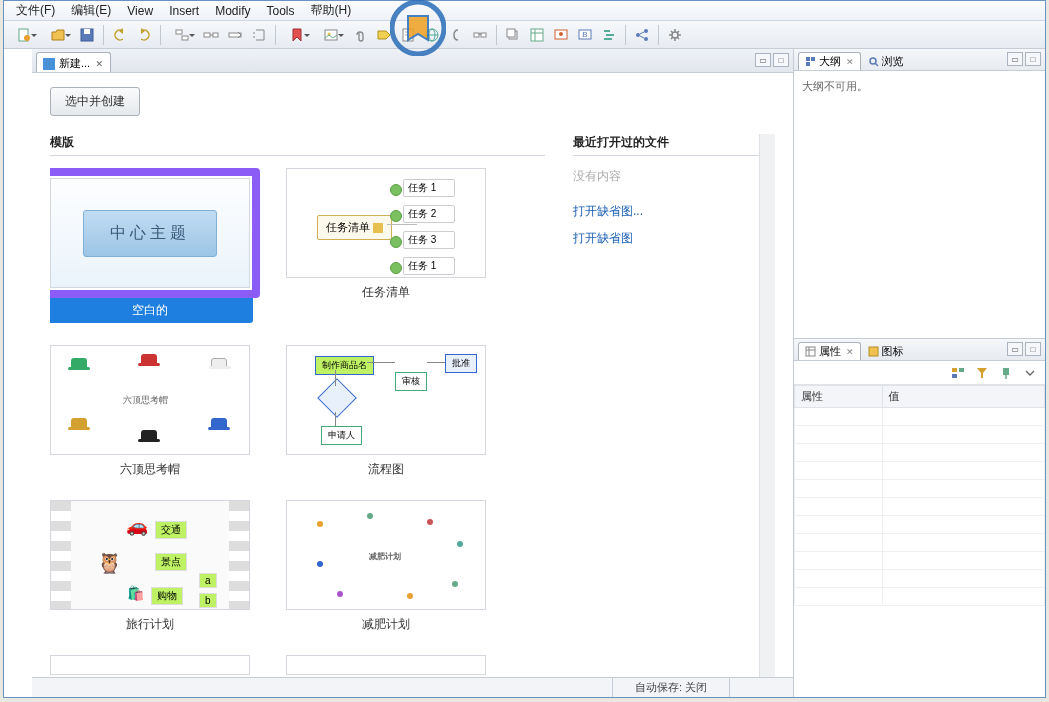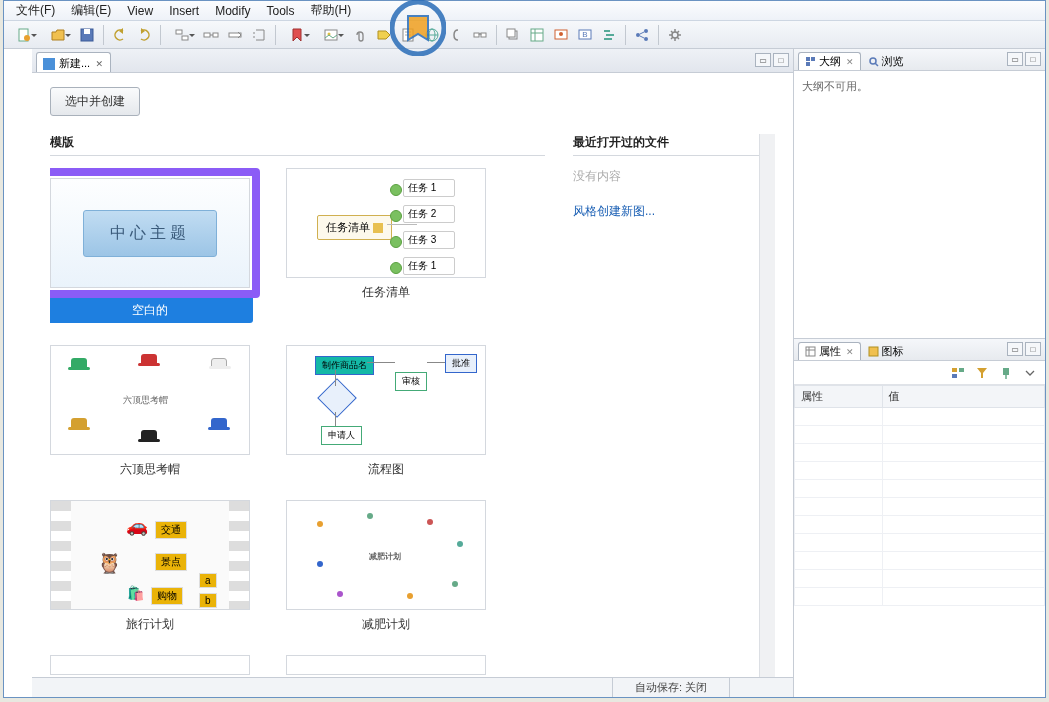--- a/index.html
+++ b/index.html
@@ -76,21 +76,21 @@
 .thumb-hats .ctext { position: absolute; left: 72px; top: 48px; font-size: 9px; color: #666; }
 
 .thumb-flow .box { position: absolute; border: 1px solid #4a7; padding: 2px 6px; font-size: 9px; background: #fff; }
 .thumb-flow .diamond { transform: rotate(45deg); width: 28px; height: 28px; border: 1px solid #36c; background: #e8f0fb; }
 .thumb-flow .arrow-line { position: absolute; background: #888; }
 
 .thumb-trip { background: #fafafa; }
 .thumb-trip .car { position: absolute; left: 75px; top: 14px; font-size: 18px; }
 .thumb-trip .owl { position: absolute; left: 46px; top: 50px; font-size: 20px; }
 .thumb-trip .bag { position: absolute; left: 76px; top: 84px; font-size: 14px; }
-.thumb-trip .lbl { position: absolute; font-size: 10px; background: #eab308; border: 1px solid #ddd; padding: 1px 5px; }
+.thumb-trip .lbl { position: absolute; font-size: 10px; background: #bef264; border: 1px solid #ddd; padding: 1px 5px; }
 
 .thumb-diet { background: #fff; }
 .thumb-diet .node { position: absolute; width: 6px; height: 6px; border-radius: 50%; }
 .thumb-diet .txt { position: absolute; font-size: 8px; color: #999; }
 
 .recent-col .empty { font-size: 12px; color: #aaa; margin-bottom: 18px; }
 .recent-col .link { display: block; font-size: 12px; color: #1a5fb4; margin-bottom: 10px; cursor: pointer; }
 
 .statusbar { height: 20px; border-top: 1px solid #c6ccd5; background: #f2f4f7; display: flex; align-items: center; justify-content: flex-end; padding: 0 8px; font-size: 11px; color: #444; }
 .statusbar .cell { border-left: 1px solid #c6ccd5; padding: 0 22px; height: 100%; display: flex; align-items: center; text-align: right; }
@@ -351,21 +351,21 @@
                   <div class="hat" style="left:20px;top:72px;background:#d4a030"></div>
                   <div class="hat" style="left:90px;top:84px;background:#222"></div>
                   <div class="hat" style="left:160px;top:72px;background:#36c"></div>
                   <div class="ctext">六顶思考帽</div>
                 </div>
                 <div class="tmpl-label">六顶思考帽</div>
               </div>
 
               <div class="tmpl-card">
                 <div class="tmpl-thumb thumb-flow">
-                  <div class="box" style="left:28px;top:10px;border-color:#36c;background:#14b8a6">制作商品名</div>
+                  <div class="box" style="left:28px;top:10px;border-color:#36c;background:#bef264">制作商品名</div>
                   <div class="box" style="left:108px;top:26px">审核</div>
                   <div class="box" style="left:158px;top:8px;border-color:#36c;background:#e8f0fb">批准</div>
                   <div class="diamond" style="position:absolute;left:36px;top:38px"></div>
                   <div class="box" style="left:34px;top:80px">申请人</div>
                   <div class="arrow-line" style="left:80px;top:16px;width:28px;height:1px"></div>
                   <div class="arrow-line" style="left:140px;top:16px;width:18px;height:1px"></div>
                   <div class="arrow-line" style="left:48px;top:24px;width:1px;height:16px"></div>
                   <div class="arrow-line" style="left:48px;top:66px;width:1px;height:14px"></div>
                 </div>
                 <div class="tmpl-label">流程图</div>
@@ -408,21 +408,22 @@
               <div class="tmpl-card">
                 <div class="tmpl-thumb" style="height:20px"></div>
               </div>
 
             </div>
           </div>
 
           <div class="recent-col">
             <div class="sec-title">最近打开过的文件</div>
             <div class="empty">没有内容</div>
-            <a class="link">风格创建新图...</a>
+            <a class="link">打开缺省图...</a>
+            <a class="link">打开缺省图</a>
             <div style="height:18px"></div>
           </div>
 
           <div class="scrollbar-v"></div>
         </div>
       </div>
 
       <div class="statusbar">
         <div class="cell">自动保存: 关闭</div>
         <div class="cell" style="width:56px"></div>

